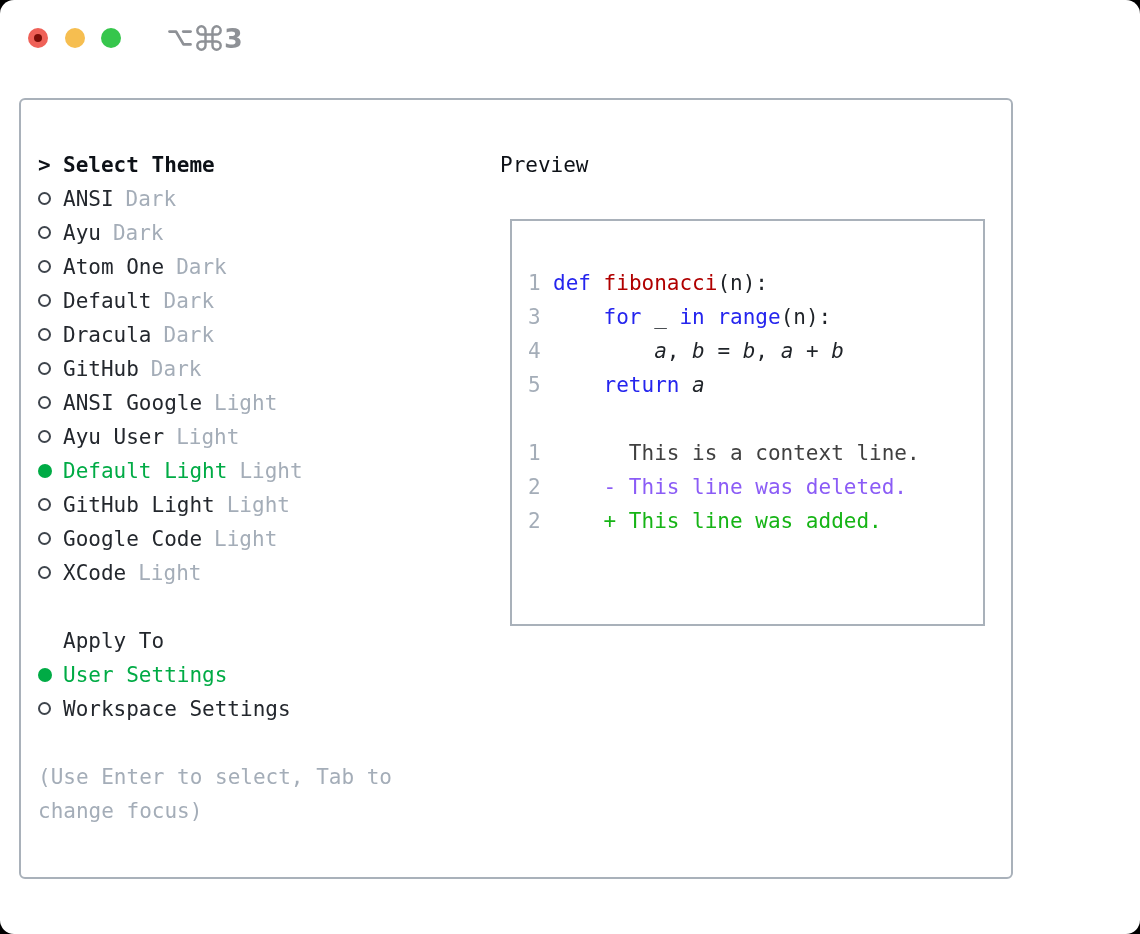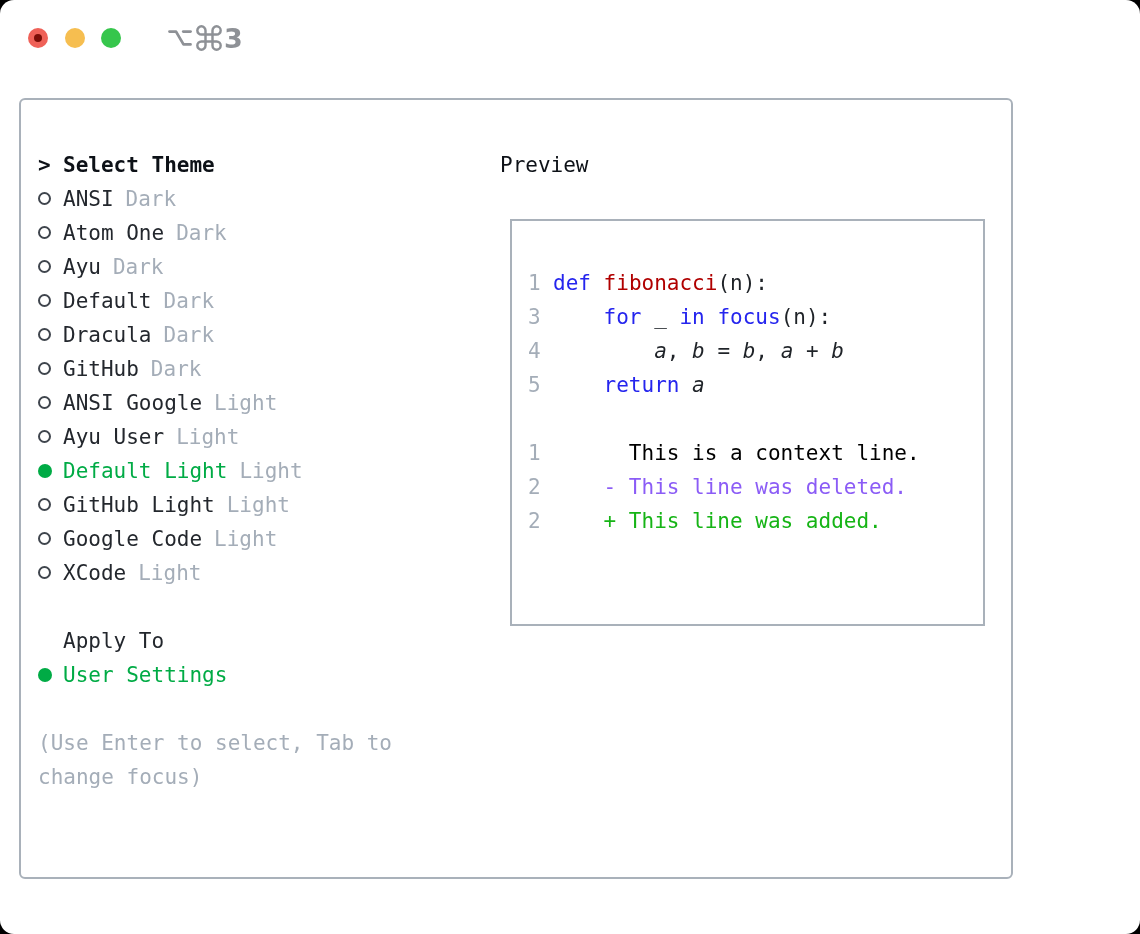--- a/index.html
+++ b/index.html
@@ -45,21 +45,21 @@
                  font-size:21px;font-weight:normal;color:#0d1117;}
   .preview-box{position:absolute;left:489px;top:119px;width:475px;height:407px;
                border:2px solid #a9b1ba;box-sizing:border-box;background:#fff;
                padding:45px 0 0 16px;overflow:hidden;}
   .cl{height:34px;line-height:34px;font-size:21px;white-space:pre;}
   .ln{display:inline-block;width:25px;color:#a4adb8;}
   .tok-plain{color:#1f2328;}
   .tok-kw{color:#2525ee;}
   .tok-fn{color:#b00000;}
   .tok-var{color:#1f2328;font-style:italic;}
-  .tok-ctx{color:#000000;}
+  .tok-ctx{color:#404040;}
   .tok-del{color:#8b5cf6;}
   .tok-add{color:#16b416;}
 </style>
 </head>
 <body>
 
 <div class="window">
 
   <div class="titlebar">
     <div class="tl-btn tl-close">
@@ -78,47 +78,48 @@
       <span>3</span>
     </div>
   </div>
 
   <div class="panel">
 
     <div class="left-col">
       <div class="row"><span class="mark cursor">&gt;</span><span class="hdr">Select Theme</span></div>
 
       <div class="row"><span class="mark"><span class="ring"></span></span><span class="nm">ANSI</span><span class="variant">Dark</span></div>
+      <div class="row"><span class="mark"><span class="ring"></span></span><span class="nm">Ayu</span><span class="variant">Dark</span></div>
       <div class="row"><span class="mark"><span class="ring"></span></span><span class="nm">Atom One</span><span class="variant">Dark</span></div>
-      <div class="row"><span class="mark"><span class="ring"></span></span><span class="nm">Ayu</span><span class="variant">Dark</span></div>
       <div class="row"><span class="mark"><span class="ring"></span></span><span class="nm">Default</span><span class="variant">Dark</span></div>
       <div class="row"><span class="mark"><span class="ring"></span></span><span class="nm">Dracula</span><span class="variant">Dark</span></div>
       <div class="row"><span class="mark"><span class="ring"></span></span><span class="nm">GitHub</span><span class="variant">Dark</span></div>
       <div class="row"><span class="mark"><span class="ring"></span></span><span class="nm">ANSI Google</span><span class="variant">Light</span></div>
       <div class="row"><span class="mark"><span class="ring"></span></span><span class="nm">Ayu User</span><span class="variant">Light</span></div>
       <div class="row sel"><span class="mark"><span class="dotfill"></span></span><span class="nm">Default Light</span><span class="variant">Light</span></div>
       <div class="row"><span class="mark"><span class="ring"></span></span><span class="nm">GitHub Light</span><span class="variant">Light</span></div>
       <div class="row"><span class="mark"><span class="ring"></span></span><span class="nm">Google Code</span><span class="variant">Light</span></div>
       <div class="row"><span class="mark"><span class="ring"></span></span><span class="nm">XCode</span><span class="variant">Light</span></div>
 
       <div class="spacer"></div>
 
       <div class="row"><span class="indent2"></span><span>Apply To</span></div>
       <div class="row sel"><span class="mark"><span class="dotfill"></span></span><span class="nm">User Settings</span></div>
+      <div class="row"><span class="mark"><span class="ring"></span></span><span class="nm">Workspace Settings</span></div>
 
       <div class="spacer"></div>
 
       <div class="row help">(Use Enter to select, Tab to</div>
       <div class="row help">change focus)</div>
     </div>
 
     <div class="preview-label">Preview</div>
     <div class="preview-box" id="preview-box">
         <div class="cl"><span class="ln">1</span><span class="tok-kw">def</span><span class="tok-plain"> </span><span class="tok-fn">fibonacci</span><span class="tok-plain">(n):</span></div>
-        <div class="cl"><span class="ln">3</span><span class="tok-plain">    </span><span class="tok-kw">for</span><span class="tok-plain"> _ </span><span class="tok-kw">in</span><span class="tok-plain"> </span><span class="tok-kw">focus</span><span class="tok-plain">(n):</span></div>
+        <div class="cl"><span class="ln">3</span><span class="tok-plain">    </span><span class="tok-kw">for</span><span class="tok-plain"> _ </span><span class="tok-kw">in</span><span class="tok-plain"> </span><span class="tok-kw">range</span><span class="tok-plain">(n):</span></div>
         <div class="cl"><span class="ln">4</span><span class="tok-plain">        </span><span class="tok-var">a</span><span class="tok-plain">, </span><span class="tok-var">b</span><span class="tok-plain"> = </span><span class="tok-var">b</span><span class="tok-plain">, </span><span class="tok-var">a</span><span class="tok-plain"> + </span><span class="tok-var">b</span></div>
         <div class="cl"><span class="ln">5</span><span class="tok-plain">    </span><span class="tok-kw">return</span><span class="tok-plain"> </span><span class="tok-var">a</span></div>
         <div class="cl"><span class="ln"></span></div>
         <div class="cl"><span class="ln">1</span><span class="tok-ctx">      This is a context line.</span></div>
         <div class="cl"><span class="ln">2</span><span class="tok-del">    - This line was deleted.</span></div>
         <div class="cl"><span class="ln">2</span><span class="tok-add">    + This line was added.</span></div>
       </div>
 
   </div>
 </div>

